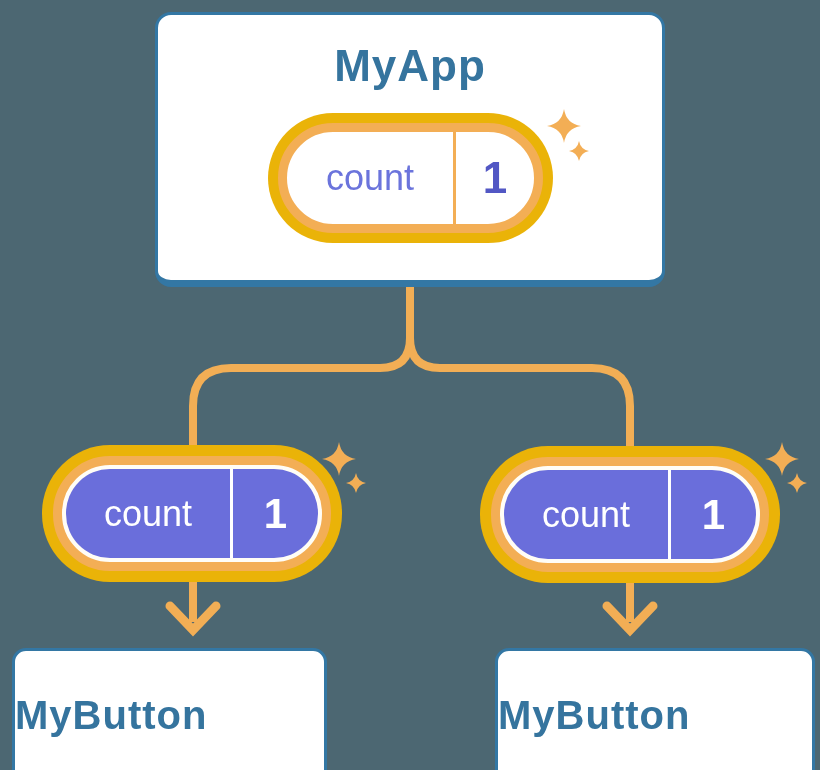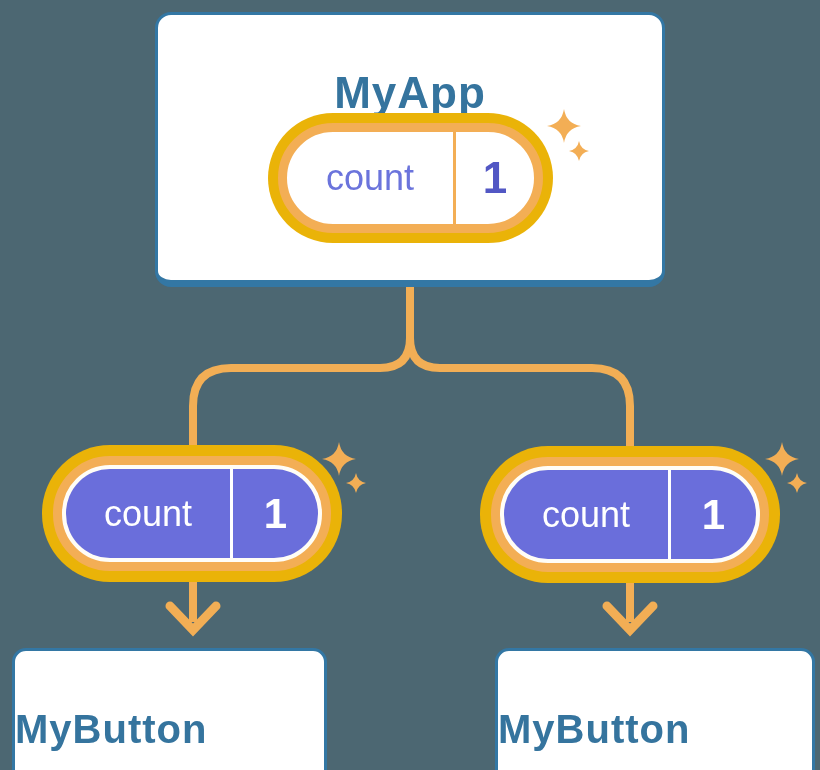--- a/index.html
+++ b/index.html
@@ -45,21 +45,20 @@
     justify-content: flex-start;
   }
   .child-card-left  { left: 12px;  top: 648px; }
   .child-card-right { left: 495px; top: 648px; width: 320px; }
 
   .card-title {
     color: #35749E;
     font-weight: 600;
     letter-spacing: 1px;
     white-space: nowrap;
-    margin-top: 27px;
   }
   .root-title {
     position: absolute;
     left: 0; right: 0; top: 26px;
     text-align: center;
     font-size: 44px;
     line-height: 50px;
   }
   .child-title {
     font-size: 40px;

